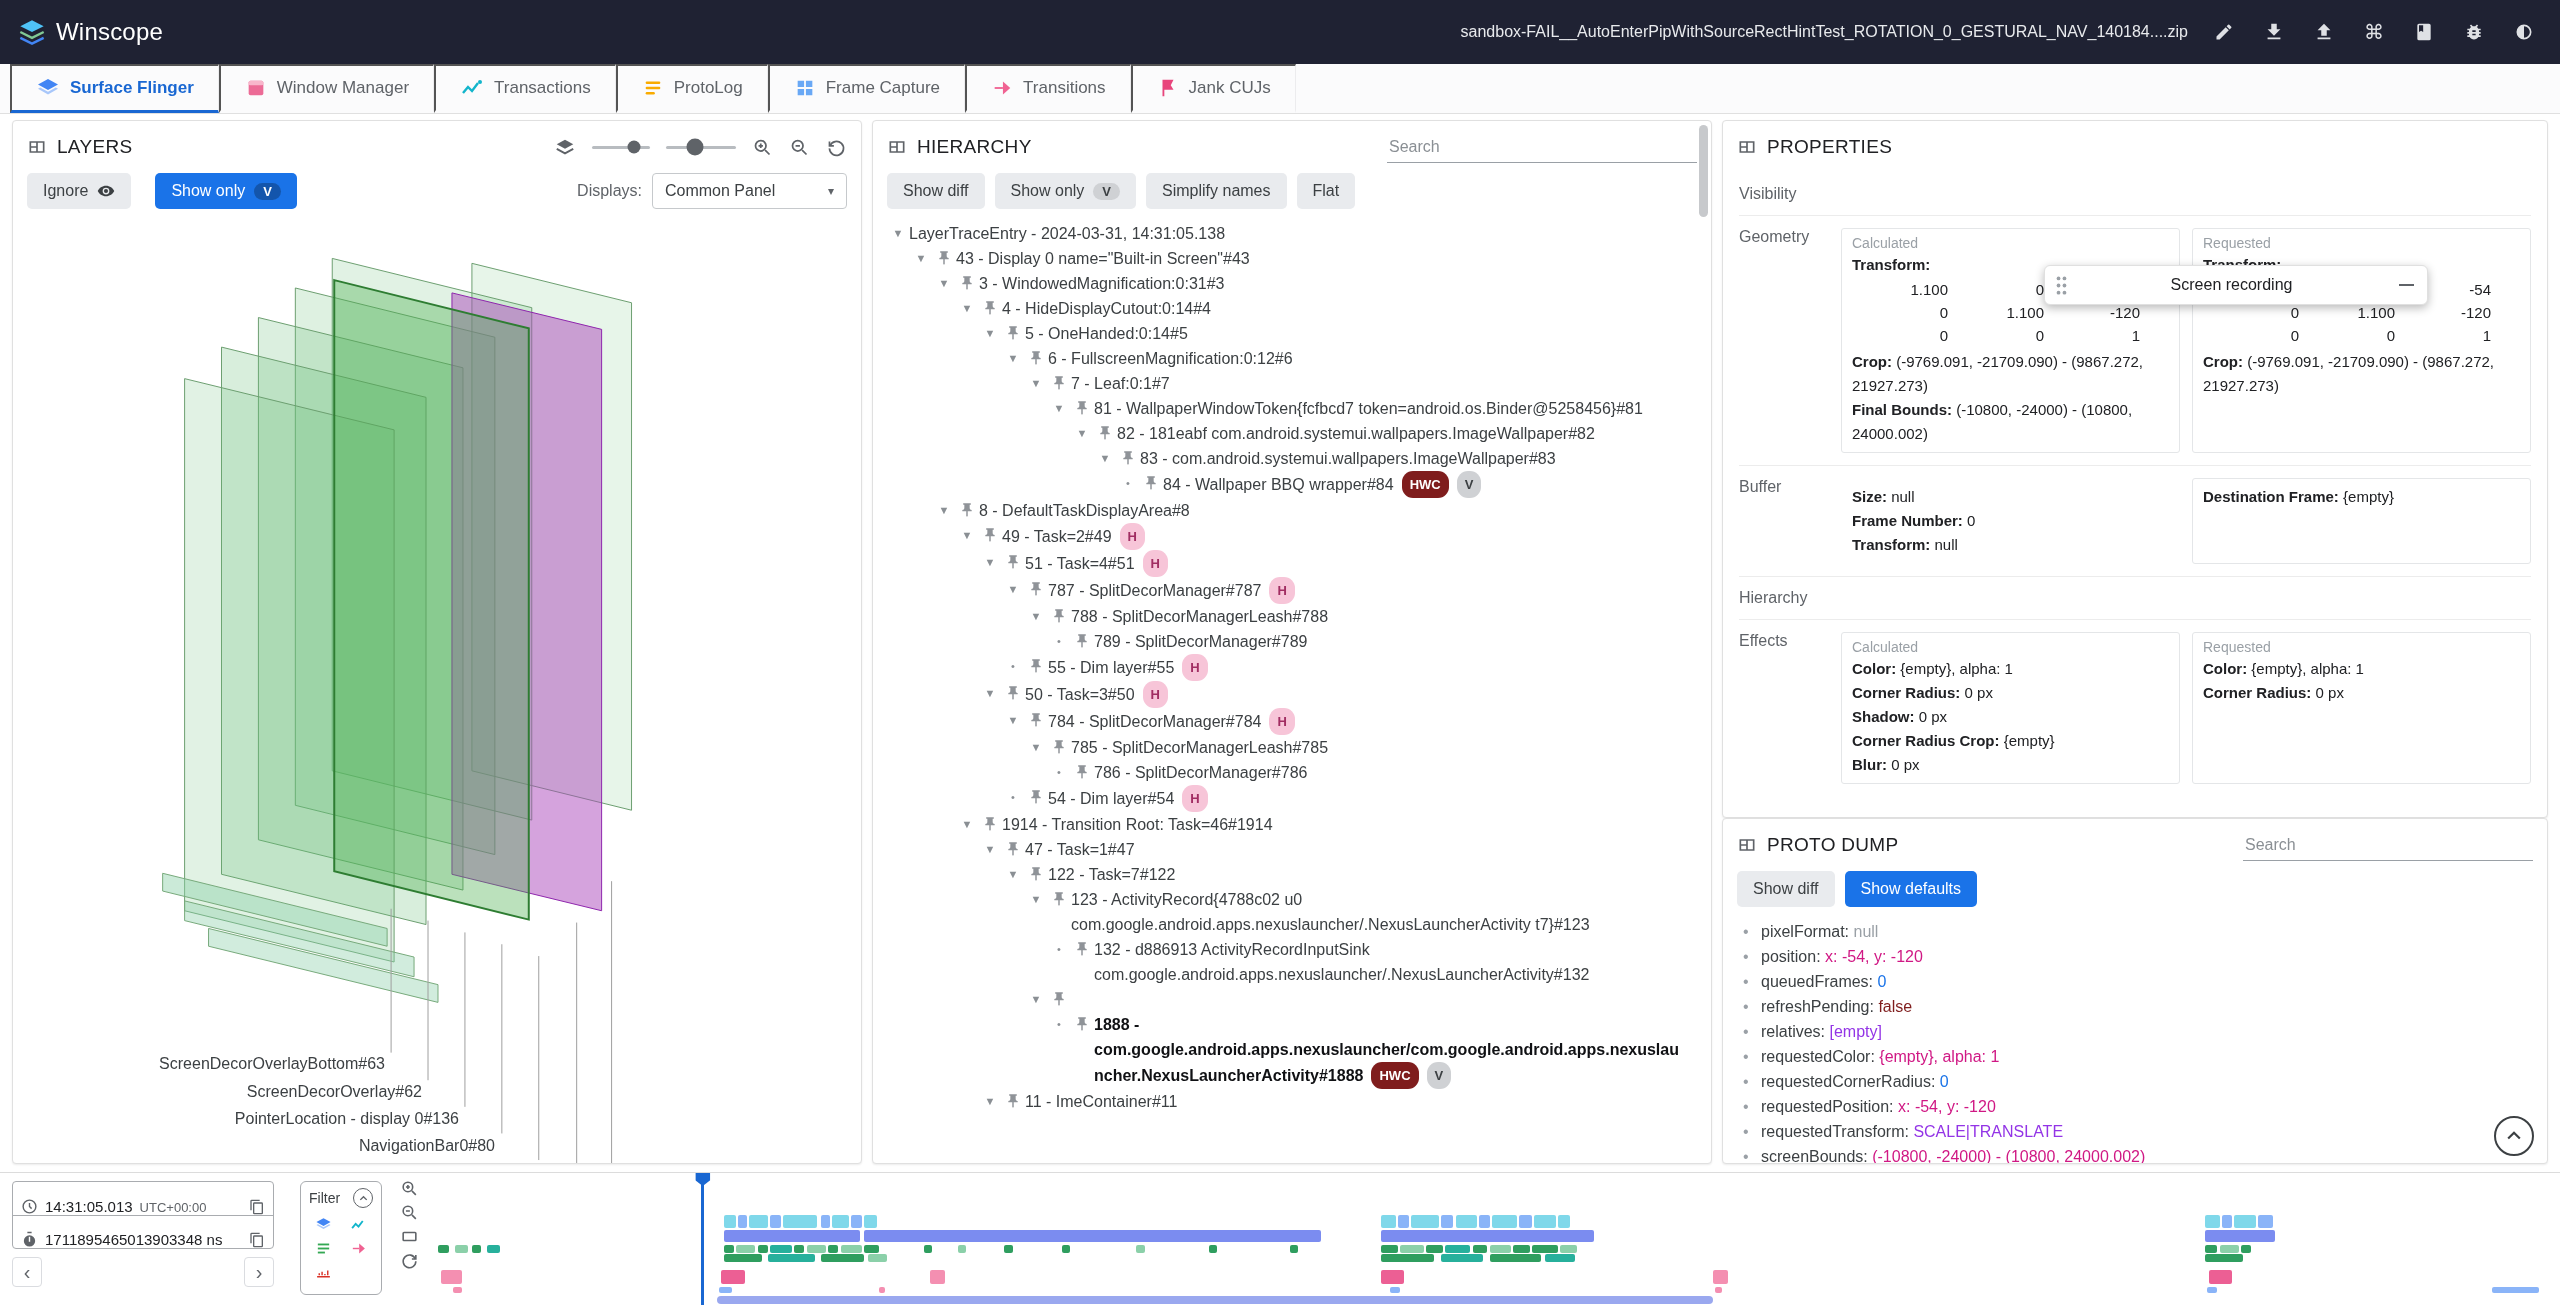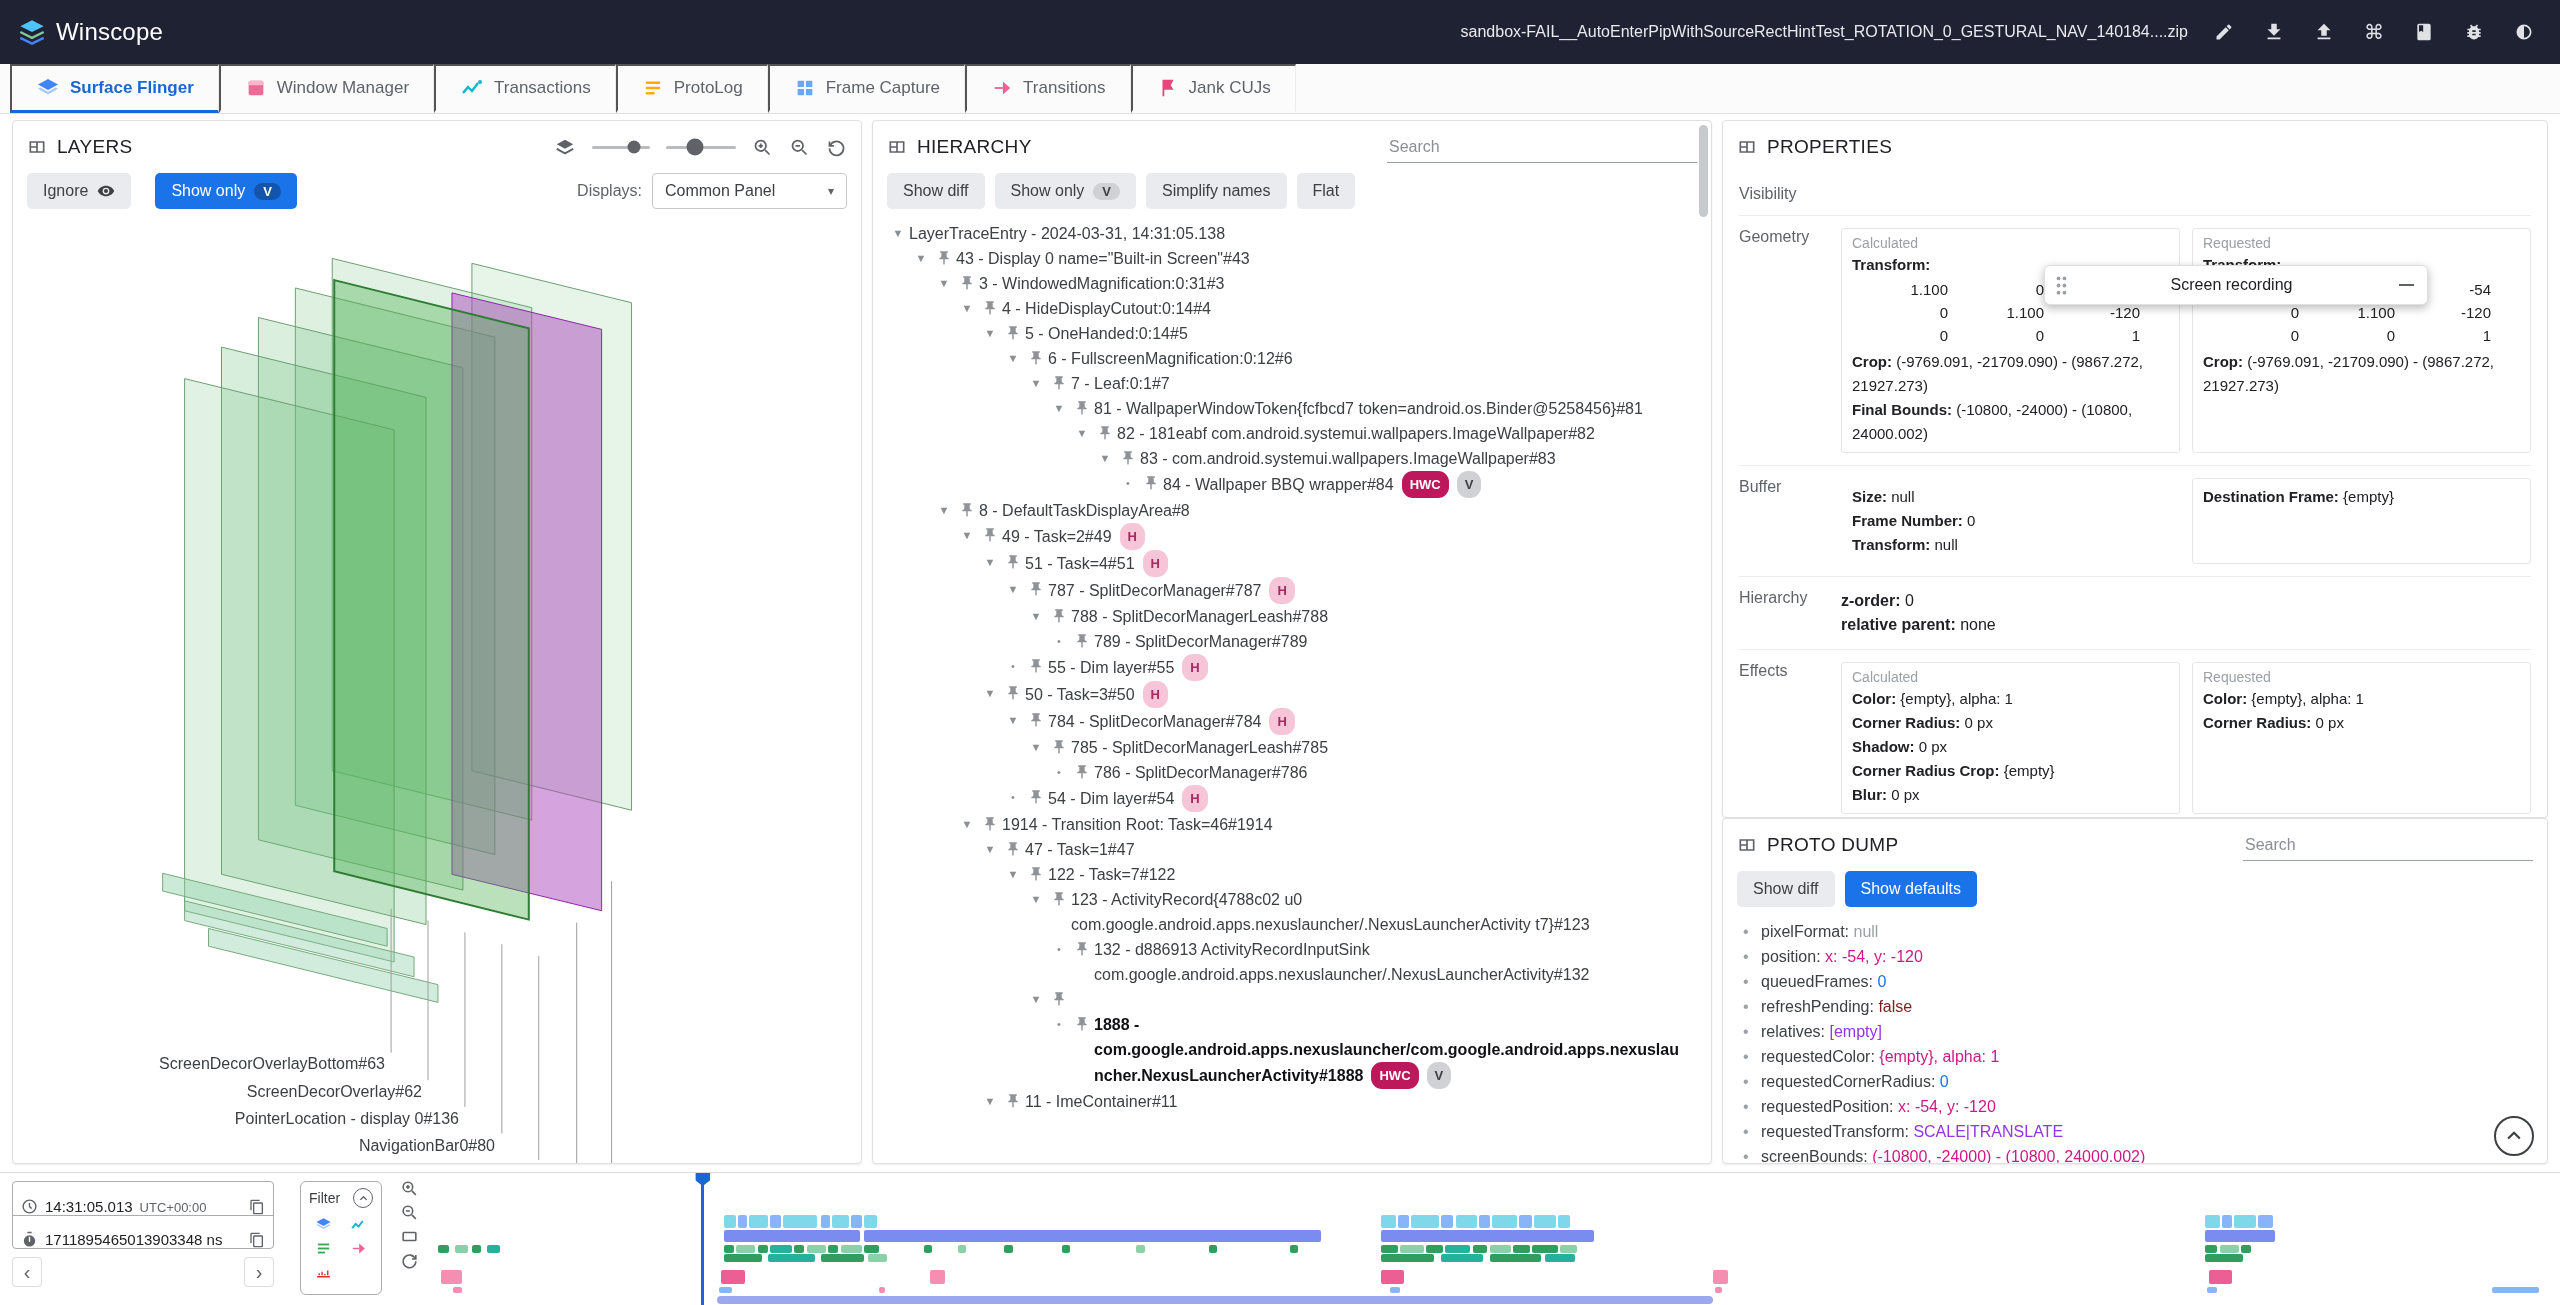--- a/index.html
+++ b/index.html
@@ -49,21 +49,21 @@
   
   .hchips{padding:0 14px 10px;display:flex;gap:10px;flex:none}
   .tree{flex:1;overflow:hidden;position:relative;font-size:16px;color:#3c4043;padding:2px 6px 0 6px}
   .tnode{display:flex;align-items:flex-start;line-height:25px;padding-right:26px;cursor:pointer}
   .exp{width:22px;flex:none;color:#8a8f94;font-size:11px;text-align:center;line-height:25px}
   .pinw{width:24px;flex:none;display:flex;justify-content:center;padding-top:4px}
   .tlabel{flex:1;word-break:break-word}
   .tnode.sel .tlabel{font-weight:700;color:#101114}
   .badge{display:inline-block;margin-left:8px;border-radius:11px;font-size:13px;font-weight:700;padding:1px 8px;vertical-align:1px}
   .b-h{background:#f7c5d8;color:#a12d62;padding:1px 8px}
-  .b-hwc{background:#be185d;color:#fff}
+  .b-hwc{background:#7f1d1d;color:#fff}
   .b-v{background:#cfd1d4;color:#3c4043}
   .fsb{position:absolute;right:3px;top:4px;width:9px;height:92px;background:#c7c9cc;border-radius:5px}
   
   .pbody{flex:1;padding:0 16px 8px;overflow:hidden;font-size:16px}
   .psec{display:flex;padding:12px 0;border-bottom:1px solid #ececec}
   .psec:last-child{border-bottom:none}
   .plabel{width:102px;flex:none;color:#5f6368}
   .pcontent{flex:1}
   .kv{line-height:24px}
   .k{font-weight:700}
@@ -669,24 +669,20 @@
                 <div class="kv"><span class="k">Transform:</span> <span class="v">null</span></div>
               </div>
             <div class="colbox">
                 <div class="kv"><span class="k">Destination Frame:</span> <span class="v">{empty}</span></div>
               </div>
           </div>
         </div>
 
         <div class="psec">
           <div class="plabel">Hierarchy</div>
-          <div class="pcontent">
-              <div class="kv"><span class="k">z-order:</span> <span class="v">0</span></div>
-              <div class="kv"><span class="k">relative parent:</span> <span class="v">none</span></div>
-            </div>
         </div>
 
         <div class="psec">
           <div class="plabel">Effects</div>
           <div class="pcontent cols">
             <div class="colbox">
               <div class="colhead">Calculated</div>
               <div>
                   <div class="kv"><span class="k">Color:</span> <span class="v">{empty}, alpha: 1</span></div>
                   <div class="kv"><span class="k">Corner Radius:</span> <span class="v">0 px</span></div>

